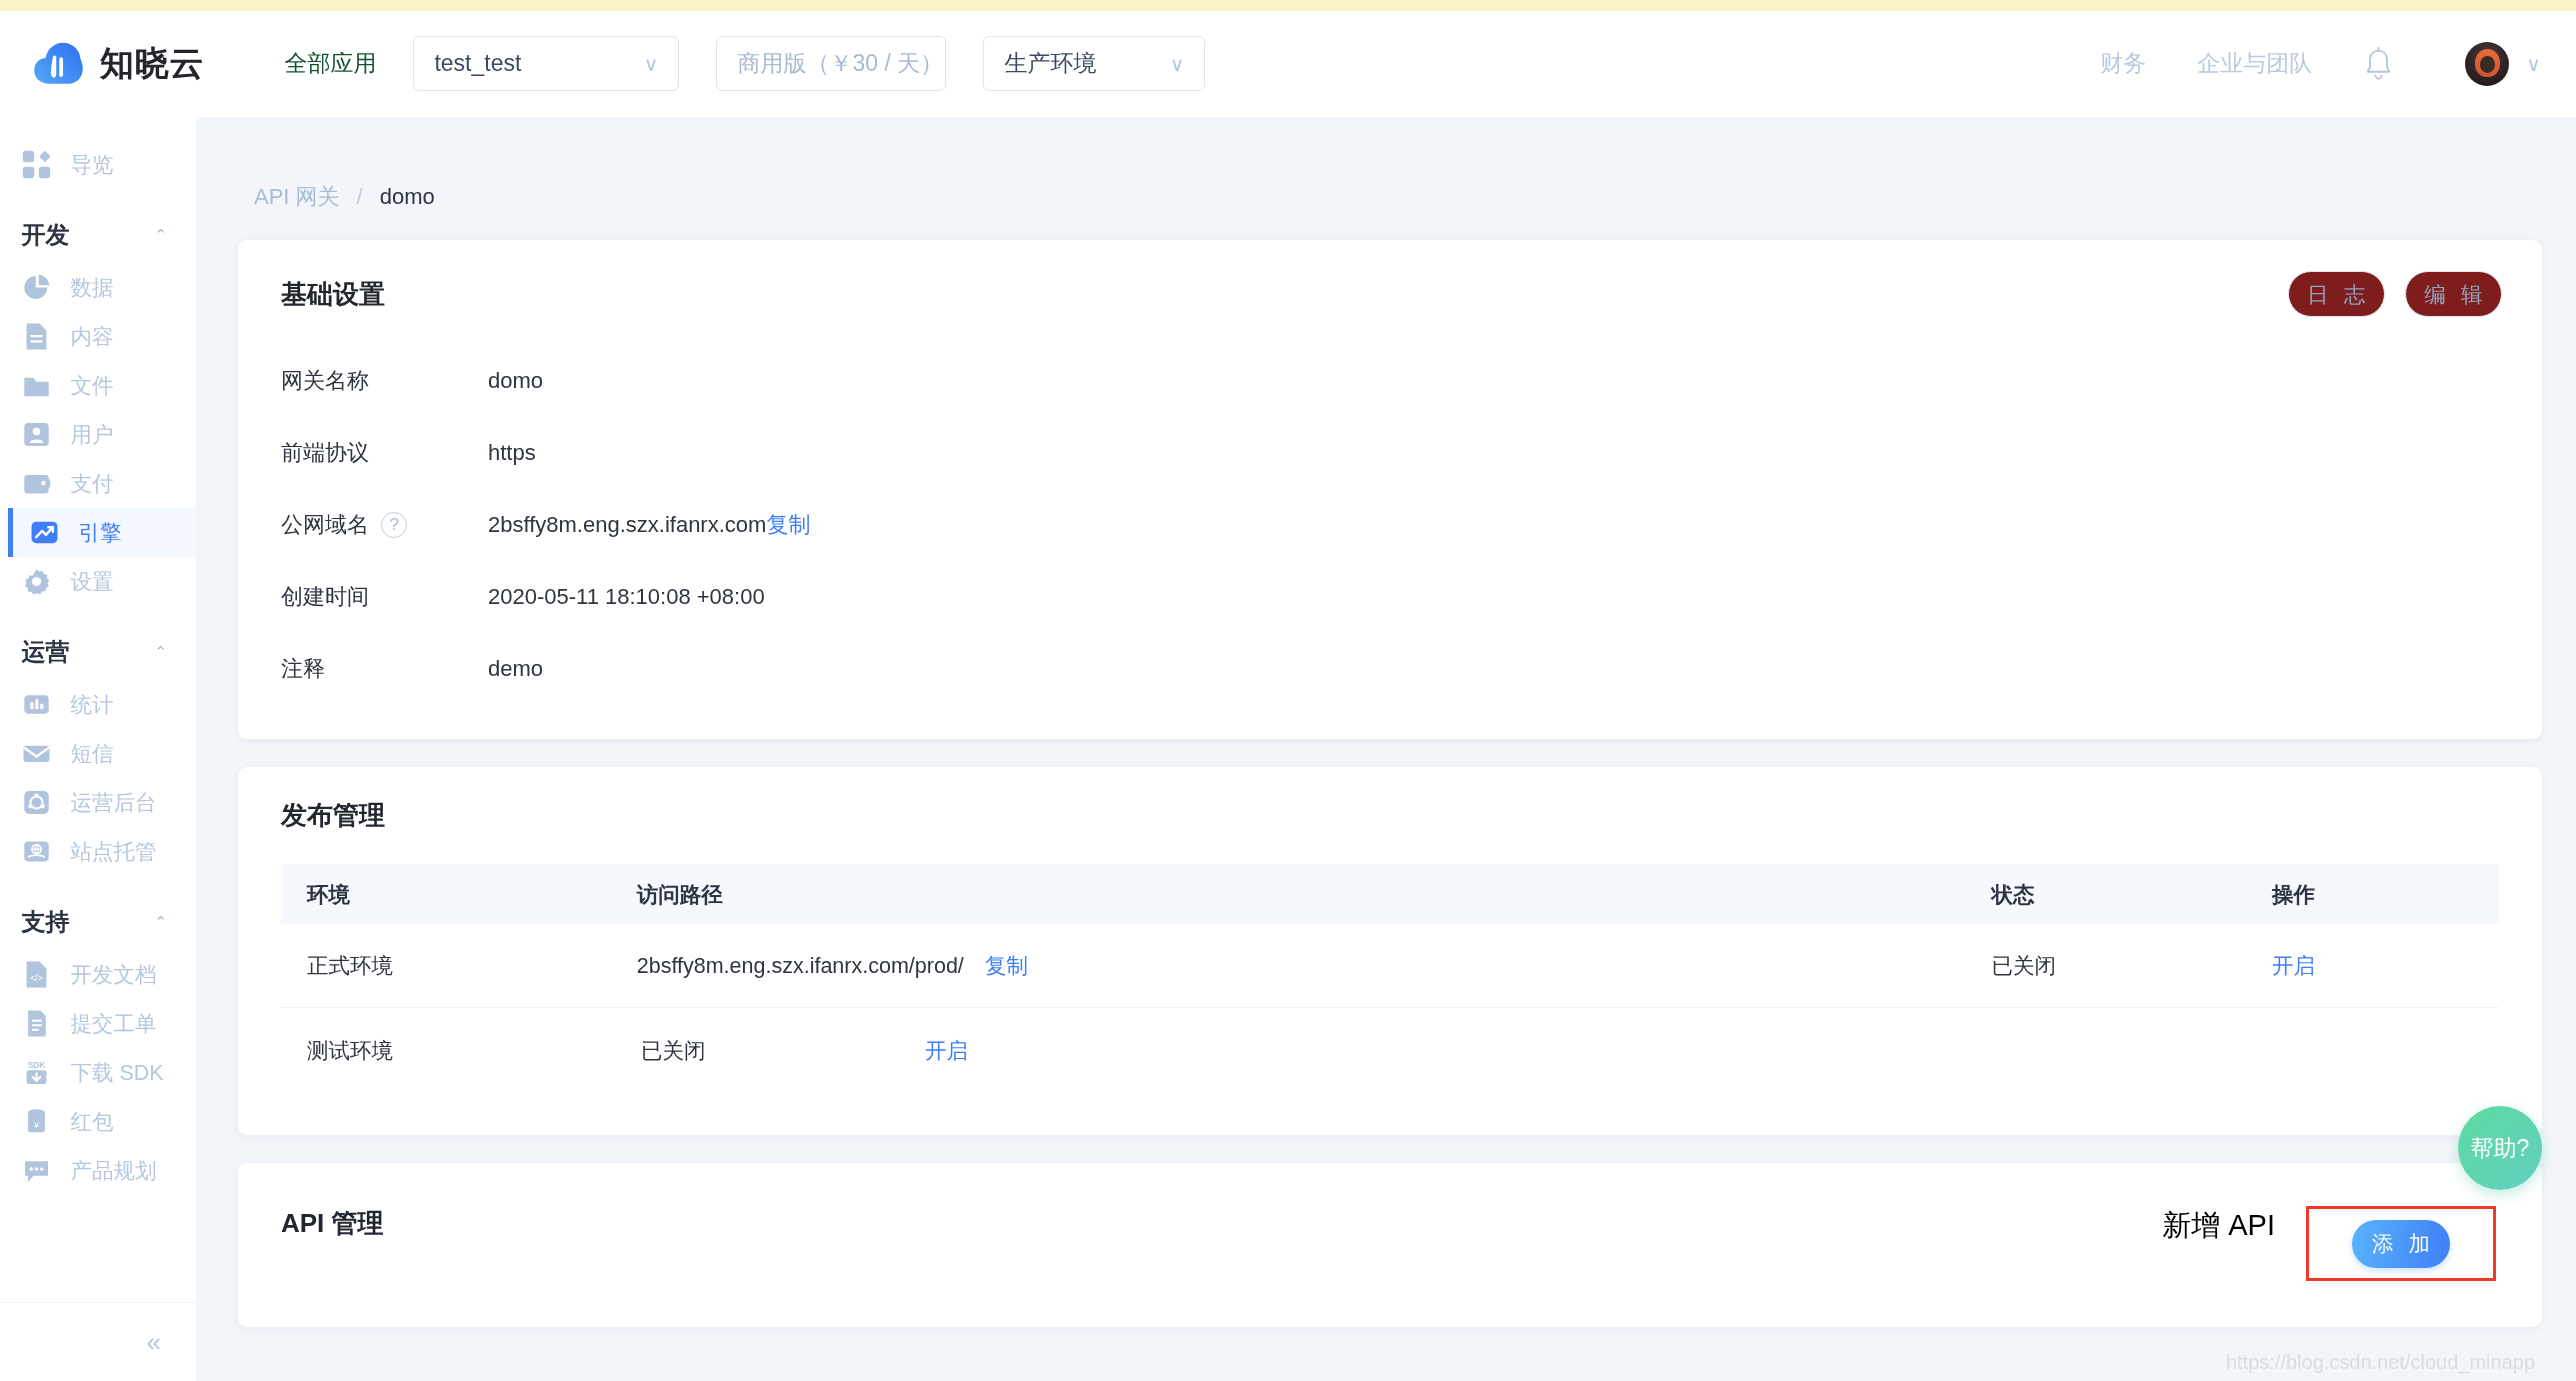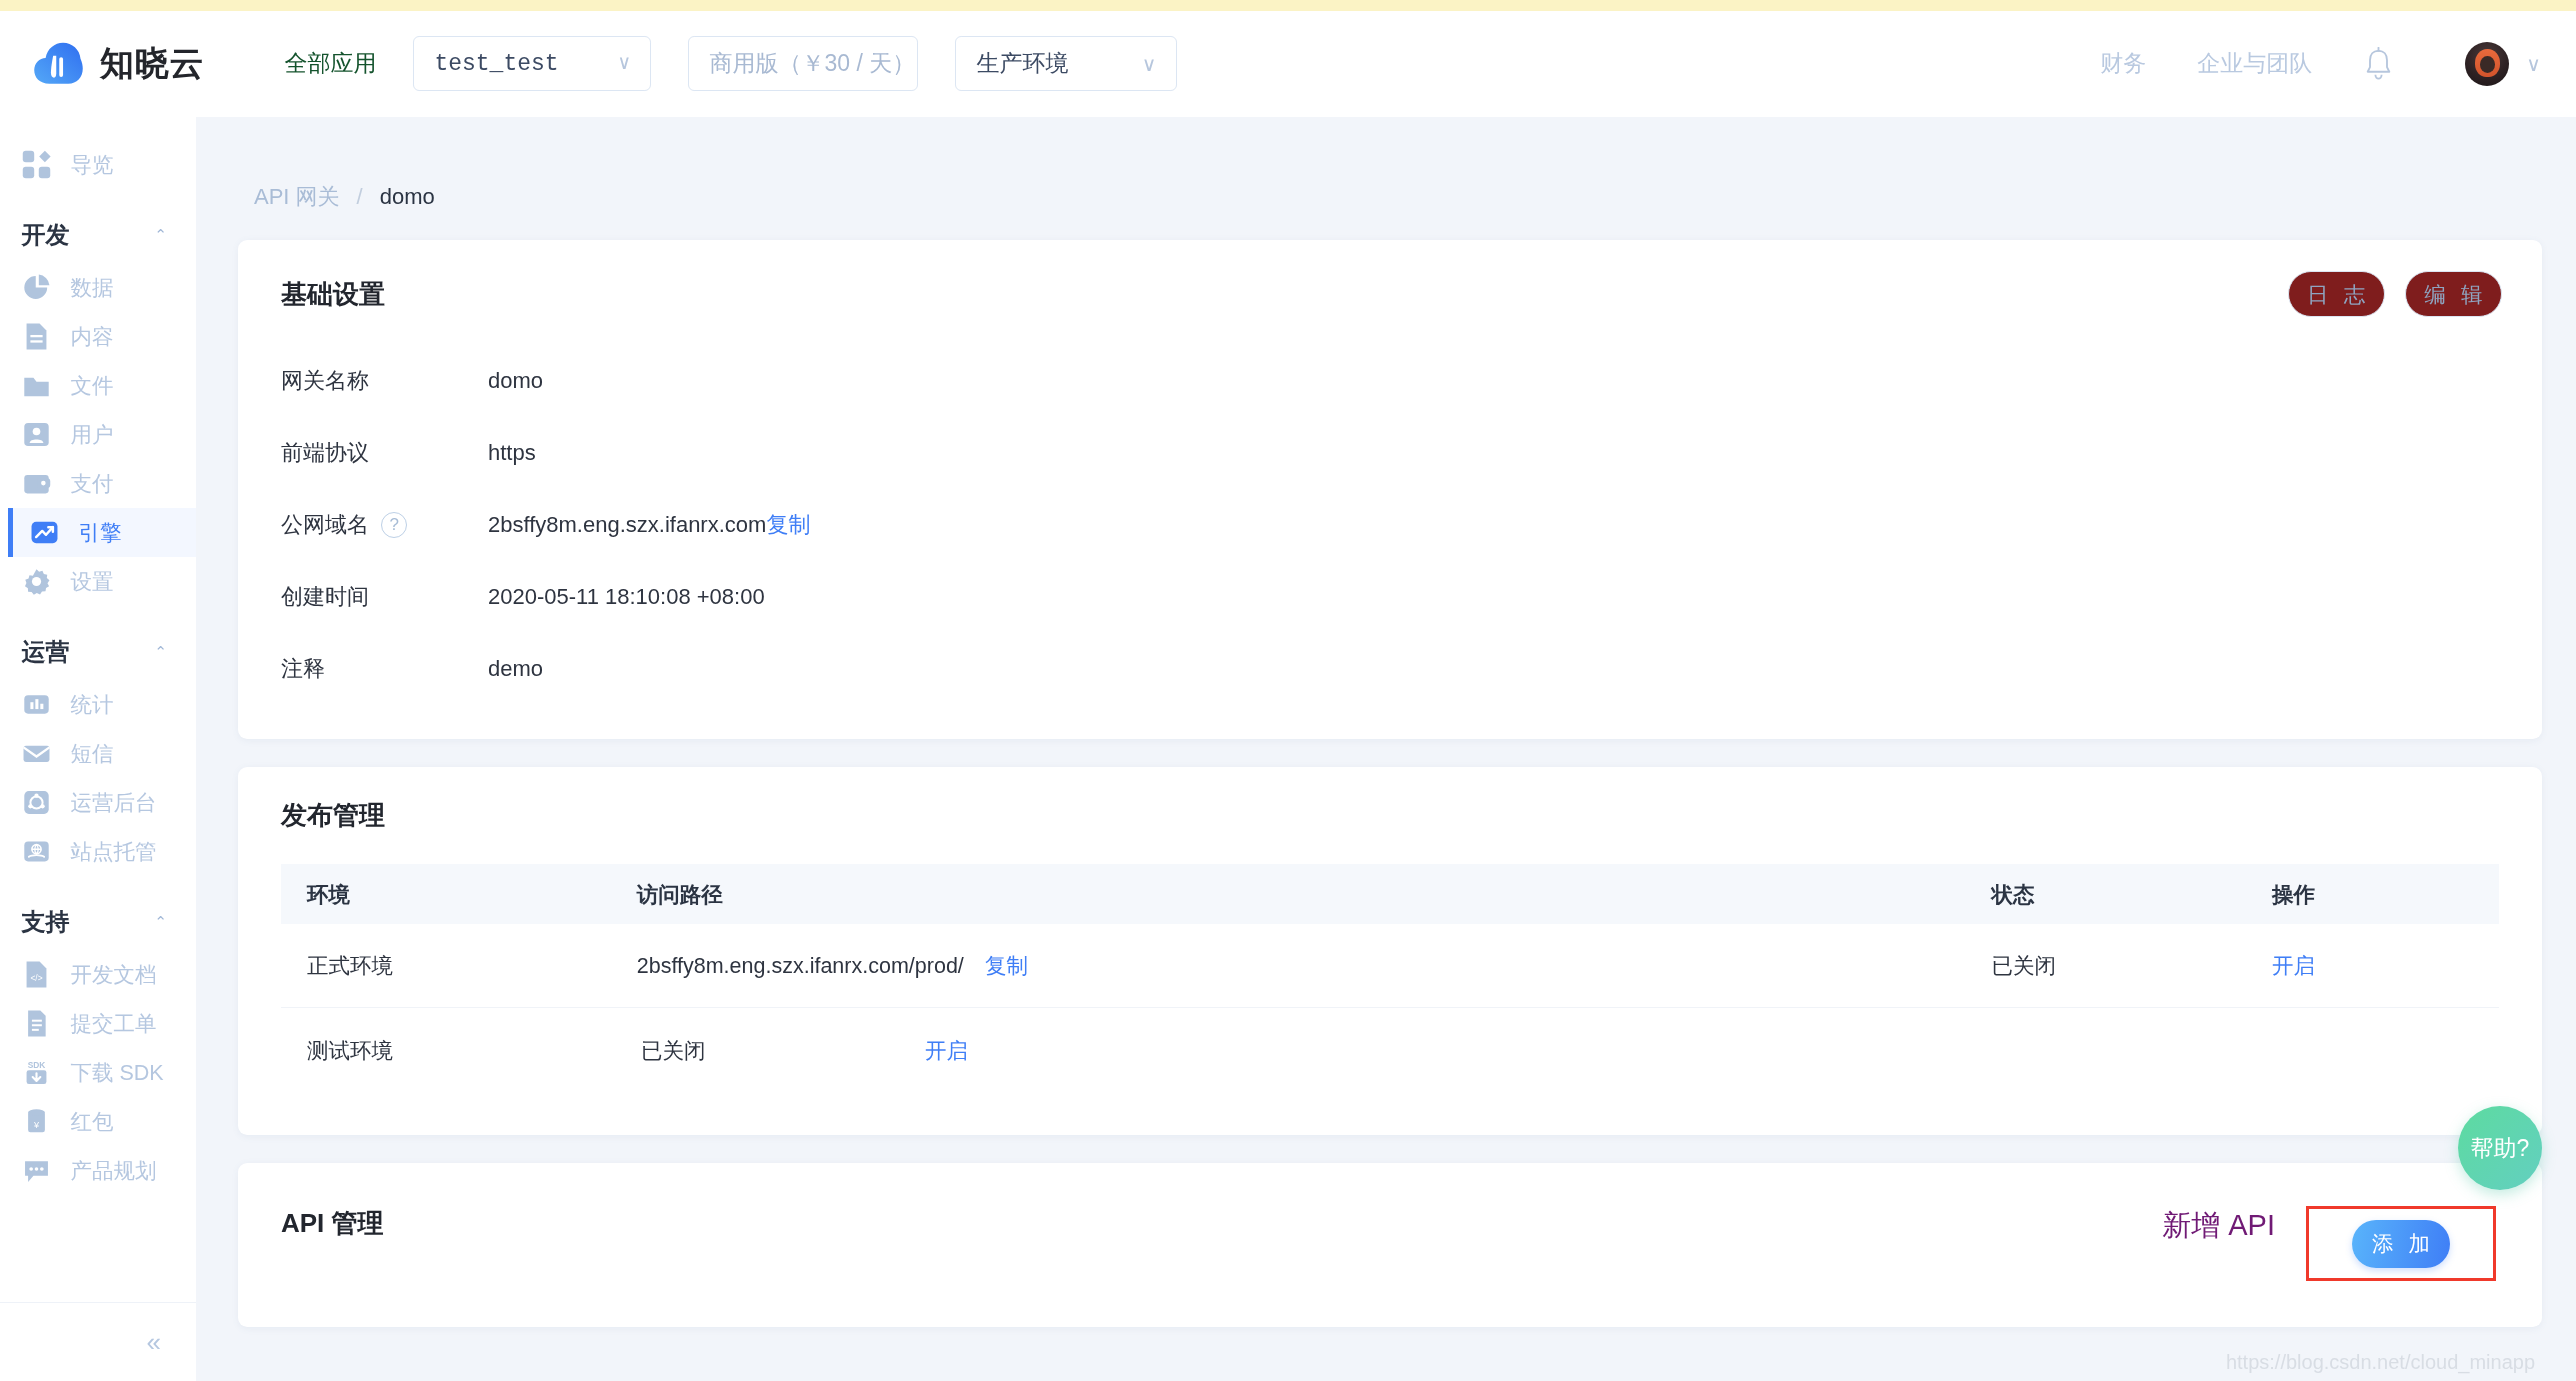--- a/index.html
+++ b/index.html
@@ -37,21 +37,21 @@
     margin-left: 37px; height: 55px; border: 1.5px solid #dce6f3; border-radius: 6.1px;
     background: #fff; display: flex; align-items: center;
     padding: 0 20px; position: relative;
   }
   .sel .sel-val { font-size: 23px; color: #3c4a63; white-space: nowrap; }
   .sel .sel-val.muted { color: #a8b9d2; }
   .sel .chev {
     margin-left: auto; padding-left: 31px;
     color: #b6c6dd; font-size: 20px; line-height: 1;
   }
-  #sel-app { width: 238px; font-family: Liberation Mono, monospace; }
+  #sel-app { width: 266px; }
   #sel-plan { width: 230px; }
   #sel-env { width: 222px; }
 
   .header-right {
     margin-left: auto; margin-right: 35px; display: flex; align-items: center;
   }
   .h-link { font-size: 23px; color: #b9c9e0; margin-right: 51px; white-space: nowrap; }
   .bell { width: 31px; height: 34px; margin-right: 71px; position: relative; }
   .avatar {
     width: 44px; height: 44px; border-radius: 50%;
@@ -161,21 +161,21 @@
   .c-path { width: 1372px; }
   .c-status { width: 284px; }
   .c-act { width: 230px; }
   .c-act .act-link { color: #3f7ef6; }
   .tbl-pad { height: 43px; }
 
   
   .api-card { margin-bottom: 0; padding-bottom: 46px; }
   .api-head { display: flex; align-items: flex-start; padding: 43px 46px 0 43px; }
   .api-annot {
-    margin-left: auto; font-size: 29px; color: #701a75; white-space: nowrap;
+    margin-left: auto; font-size: 29px; color: #000000; white-space: nowrap;
   }
   .add-box {
     margin-left: 31px; border: 3.1px solid #f0392b; padding: 10.7px 43px 10.7px 43px;
     display: flex; align-items: center; justify-content: center;
   }
   .add-btn {
     width: 98px; height: 48px; border-radius: 24px;
     background: linear-gradient(100deg, #59b4fb 0%, #3f7ef6 100%);
     color: #fff; font-size: 21.5px; letter-spacing: 4.6px;
     display: flex; align-items: center; justify-content: center;

